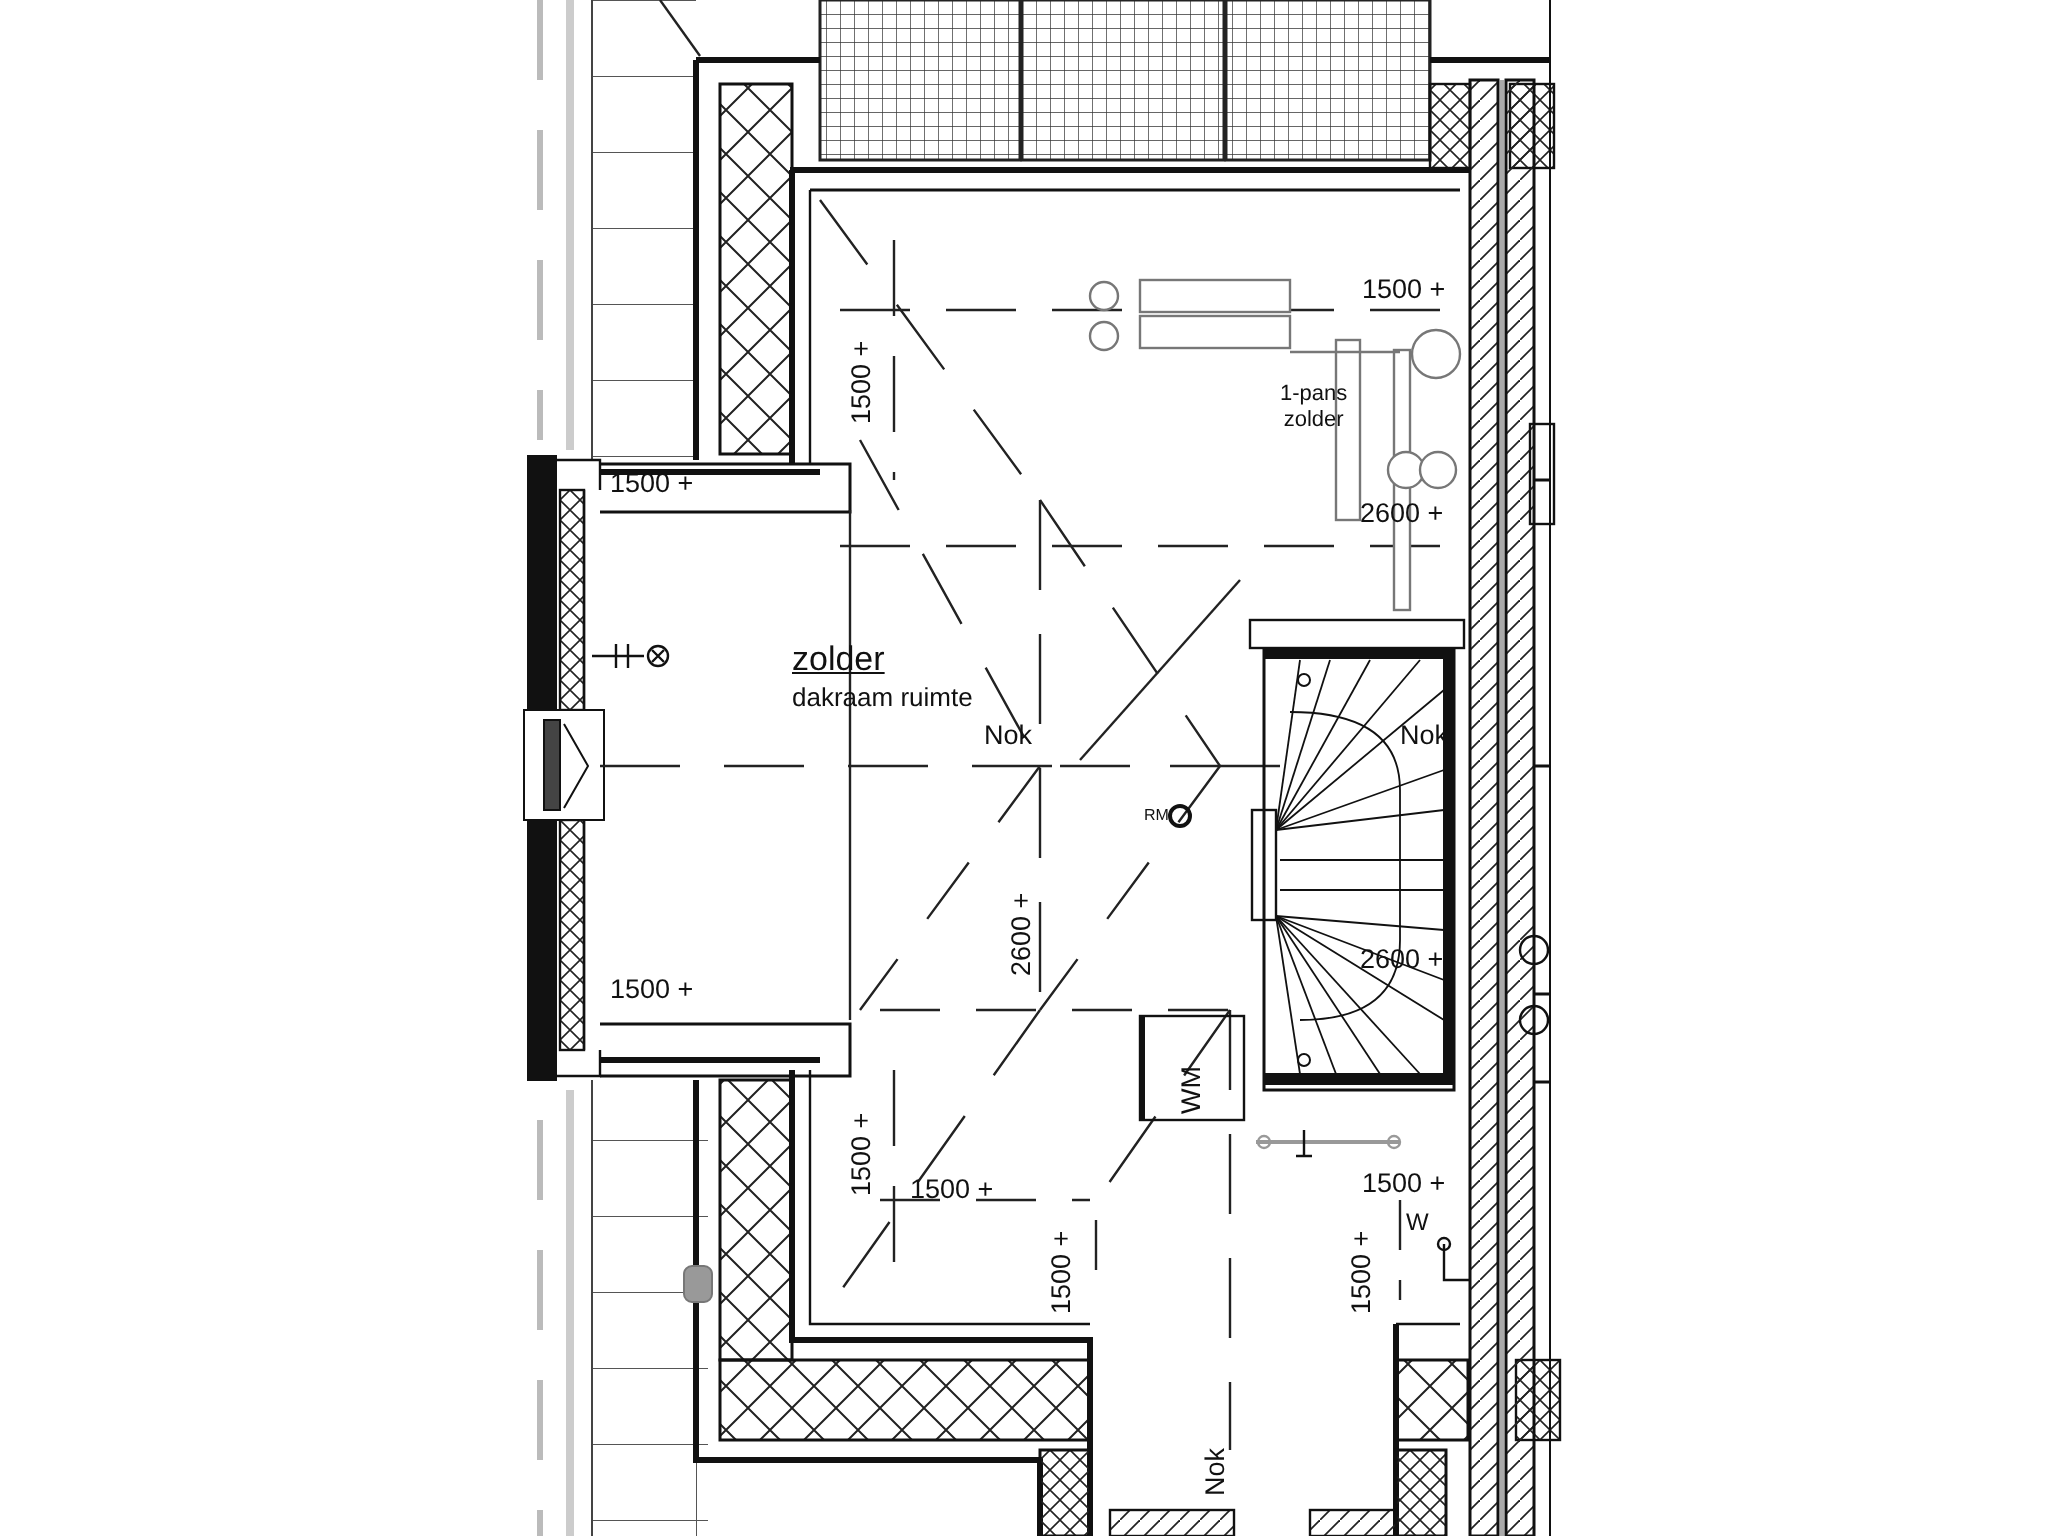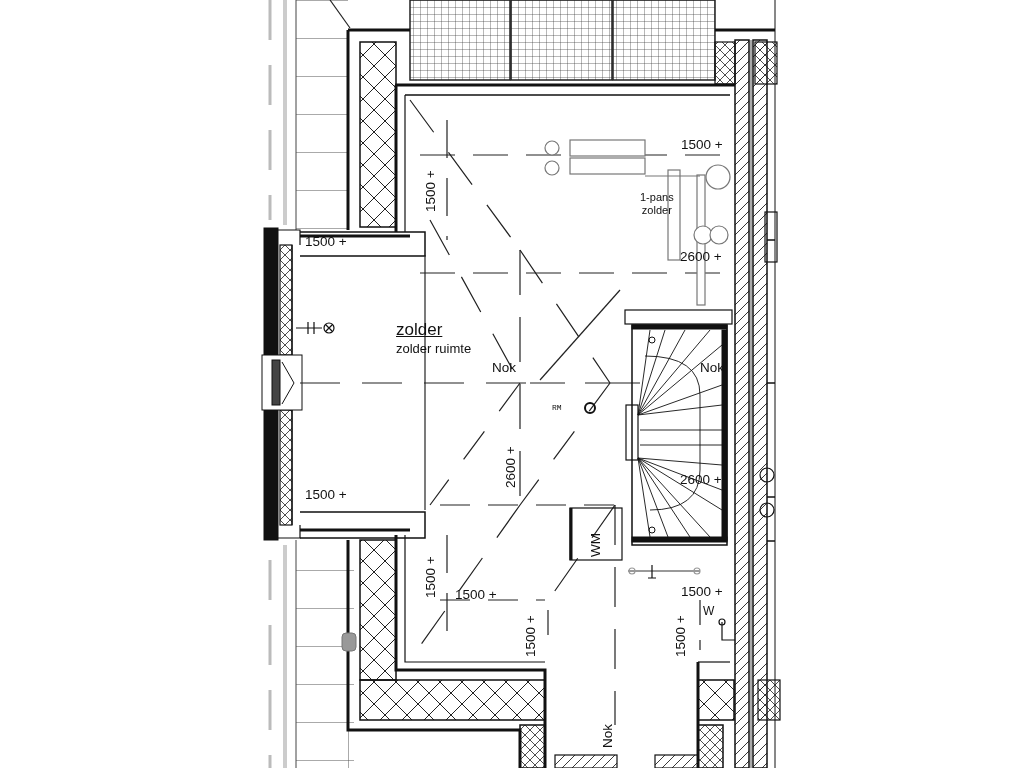--- a/index.html
+++ b/index.html
@@ -194,31 +194,31 @@
 
     <path d="M767 240 H775 M767 383 H775 M767 497 H775 M767 541 H775" stroke-width="1.5"></path>
     <circle cx="767" cy="475" r="7"></circle>
     <circle cx="767" cy="510" r="7"></circle>
     <rect x="765" y="212" width="12" height="50"></rect>
   </g>
   <rect x="342" y="633" width="14" height="18" fill="#999" stroke="#777" rx="4"></rect>
 </svg>
 
 <div class="lbl room-name" style="left:396px;top:321px;text-decoration:underline;">zolder</div>
-<div class="lbl room-sub" style="left:396px;top:342px;">zolder ruimte</div>
+<div class="lbl room-sub" style="left:396px;top:342px;">dakraam ruimte</div>
 
 <div class="lbl small" style="left:640px;top:191px;">
   <div>1-pans</div>
   <div>zolder</div>
 </div>
 
 <div class="lbl dim" style="left:492px;top:361px;">Nok</div>
 <div class="lbl dim" style="left:700px;top:361px;">Nok</div>
 <div class="lbl dim rot" style="left:601px;top:748px;">Nok</div>
-<div class="lbl tiny" style="left:552px;top:404px;font-family:Liberation Mono, monospace;">RM</div>
+<div class="lbl tiny" style="left:572px;top:404px;">RM</div>
 <div class="lbl dim rot" style="left:589px;top:557px;">WM</div>
 <div class="lbl" style="left:703px;top:605px;font-size:12px;">W</div>
 
 <div class="lbl dim" style="left:681px;top:138px;">1500 +</div>
 <div class="lbl dim rot" style="left:424px;top:212px;">1500 +</div>
 <div class="lbl dim" style="left:305px;top:235px;">1500 +</div>
 <div class="lbl dim" style="left:680px;top:250px;">2600 +</div>
 <div class="lbl dim rot" style="left:504px;top:488px;">2600 +</div>
 <div class="lbl dim" style="left:680px;top:473px;">2600 +</div>
 <div class="lbl dim" style="left:305px;top:488px;">1500 +</div>

